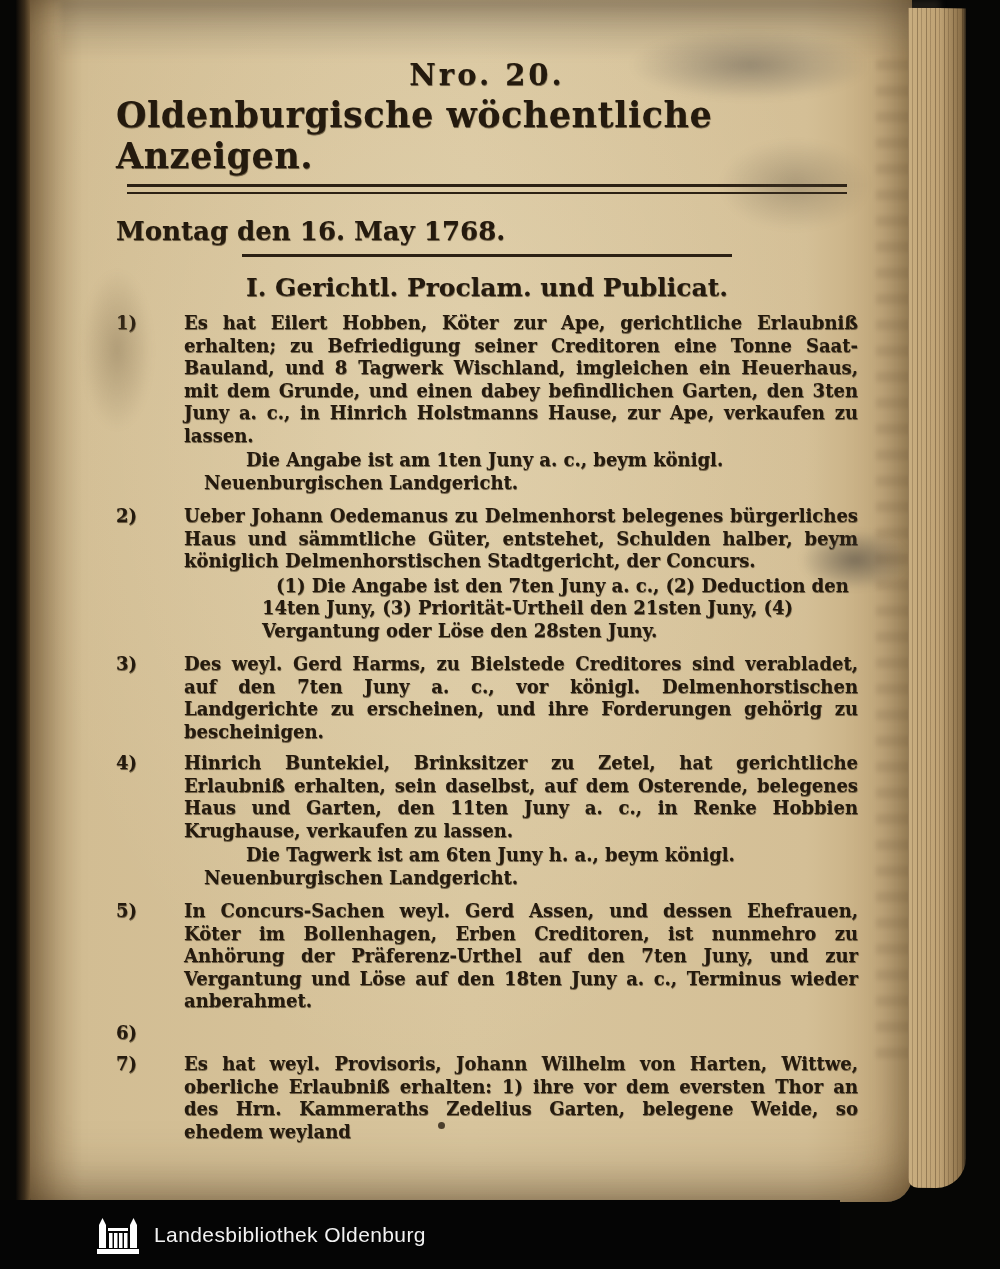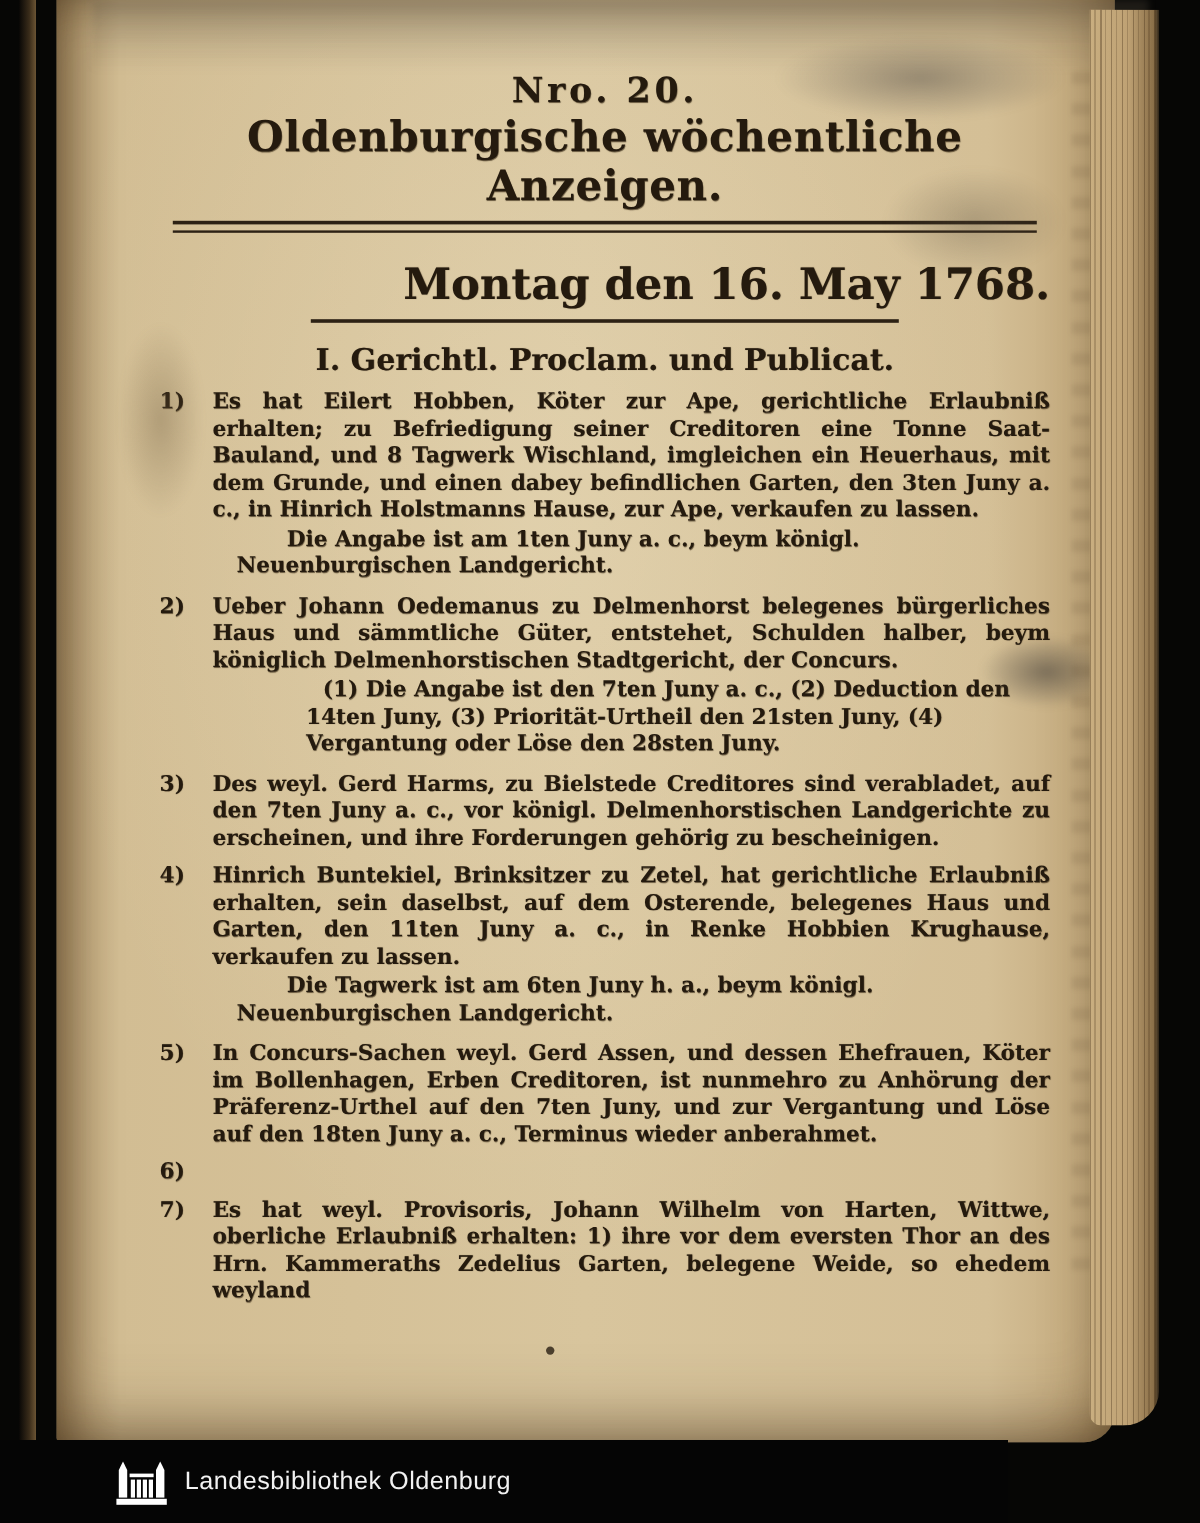--- a/index.html
+++ b/index.html
@@ -4,21 +4,21 @@
 <style>
   html,body { margin:0; padding:0; background:#000; }
   .stage {
     position:relative; width:1000px; height:1269px;
     background:#060605; overflow:hidden;
     font-family:"DejaVu Serif", serif;
   }
 
   
   .paper {
-    position:absolute; left:47px; top:0; width:882px; height:1202px;
+    position:absolute; left:30px; top:0; width:882px; height:1202px;
     background:
       radial-gradient(ellipse at 45% 35%, rgba(255,248,225,0.22), rgba(255,248,225,0) 60%),
       linear-gradient(90deg, #b59a6e 0%, #d2bd93 6%, #d8c59d 50%, #d4bf96 88%, #c0a577 100%),
       #d2bd93;
     box-shadow:
       inset 22px 0 45px -18px rgba(50,33,15,0.55),
       inset -26px 0 50px -20px rgba(70,48,22,0.55),
       inset 0 -45px 60px -30px rgba(70,48,22,0.40),
       inset 0 30px 50px -30px rgba(90,70,40,0.35);
     border-radius:0 0 26px 4px;
@@ -64,39 +64,39 @@
   .content {
     position:absolute; left:86px; top:58px; width:742px;
     color:#241a0e;
     text-shadow:0.4px 0.5px 0.7px rgba(45,30,12,0.65);
   }
   .issue {
     text-align:center; font-size:29px; font-weight:700; letter-spacing:3px;
     margin:0 0 2px 0;
   }
   .title {
-    text-align:center; font-size:35px; font-weight:700; letter-spacing:0.5px;
+    text-align:left; font-size:35px; font-weight:700; letter-spacing:0.5px;
     margin:2px 0 8px 0;
   }
   .rule-double {
     width:97%; margin:0 auto 12px auto; height:5px;
     border-top:3.5px solid #2c2114; border-bottom:2px solid #2c2114;
   }
   .dateline {
-    text-align:right; font-size:36px; font-weight:700; margin:22px 0 8px 0;
+    text-align:left; font-size:26px; font-weight:700; margin:22px 0 8px 0;
   }
   .rule-thick {
     width:66%; margin:0 auto; border-top:3.5px solid #2c2114;
   }
   .section-heading {
     text-align:center; font-size:25px; font-weight:700; margin:16px 0 10px 0;
   }
 
   .items { font-size:18px; font-weight:700; line-height:1.25; }
-  .item { display:flex; margin-bottom:9px; }
+  .item { display:flex; margin-bottom:9px;gap:24px; }
   .item-number { width:44px; flex:0 0 44px; }
   .item-body { flex:1; }
   .item-text { text-align:justify; margin:0; }
   .item-note {
     margin:2px 0 2px 20px; text-indent:42px; text-align:left;
   }
   .item-note.wide {
     margin-left:78px; text-indent:14px; margin-right:6px;
   }
 

